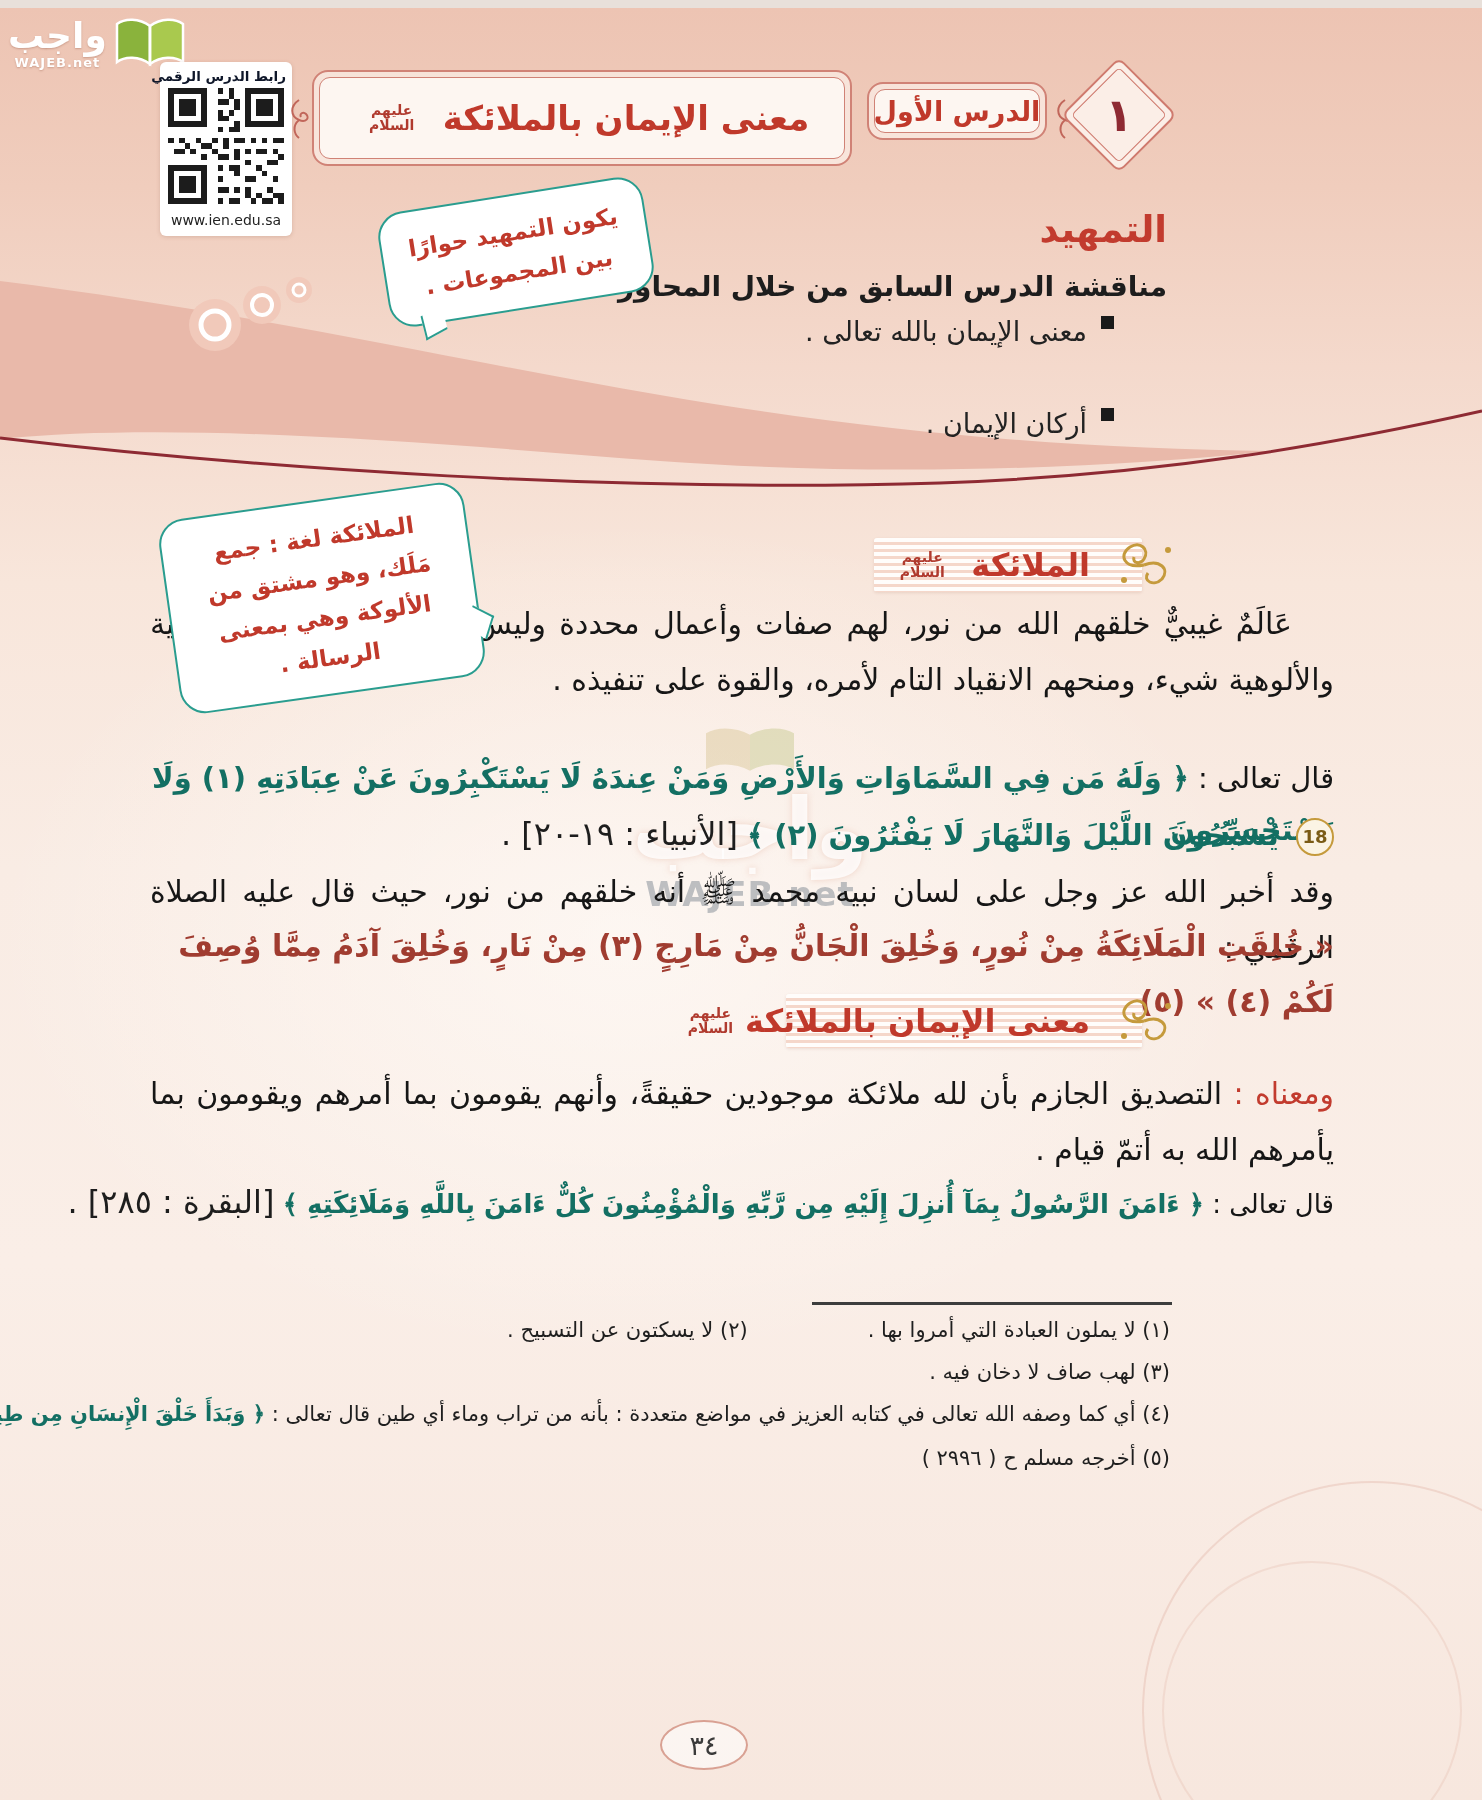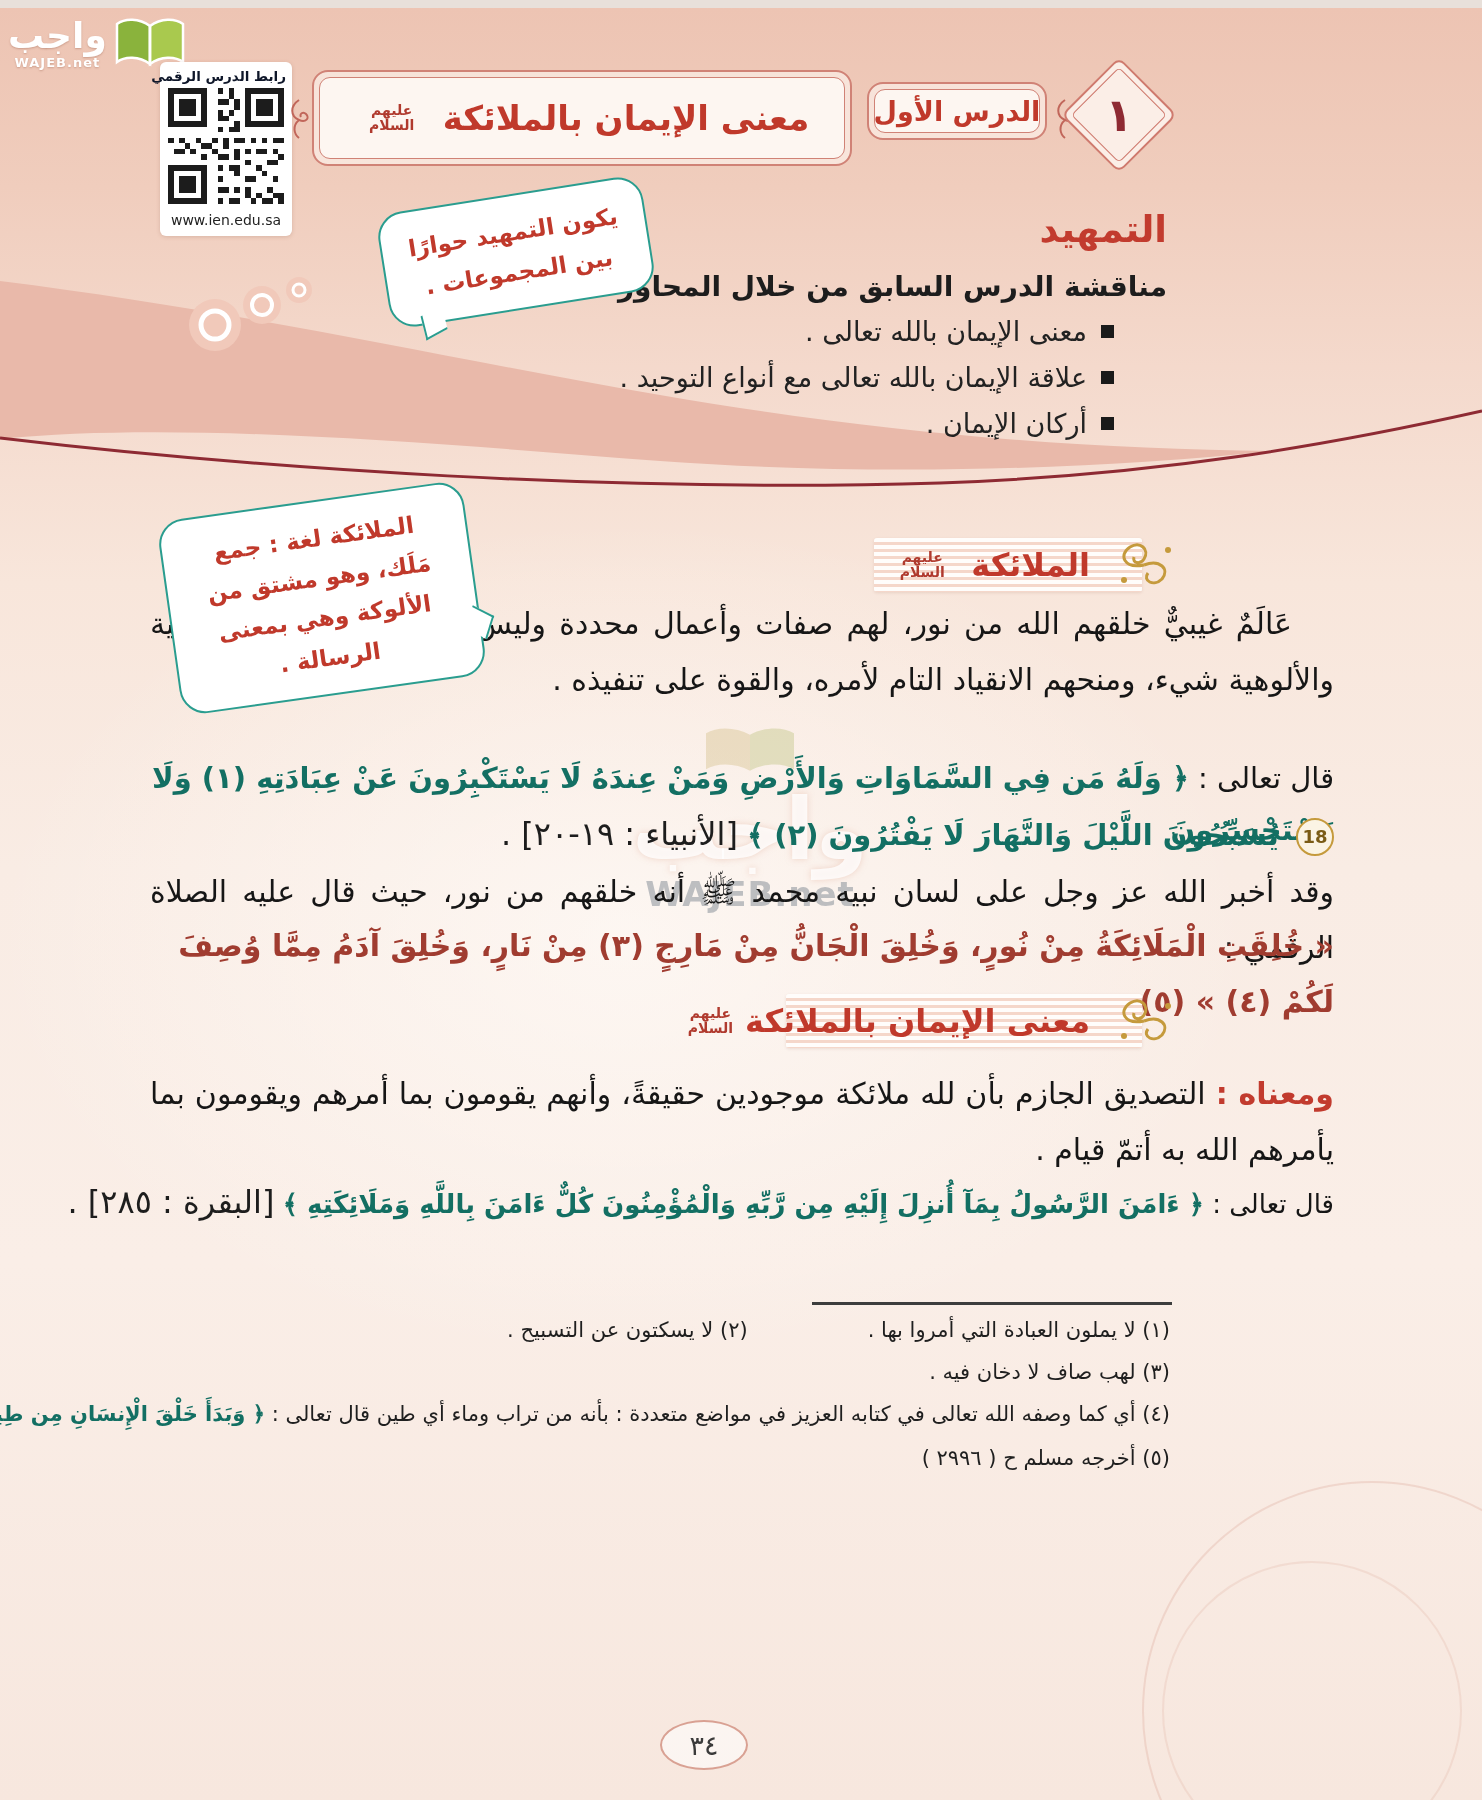--- a/index.html
+++ b/index.html
@@ -50,21 +50,21 @@
              border:2px solid #cf7a6e; background:#fbeee7; z-index:3; border-radius:8px; }
   .diamond-inner { position:absolute; inset:5px; border:1.5px solid #cf7a6e; border-radius:5px;
                    display:flex; align-items:center; justify-content:center; }
   .diamond-num { transform:rotate(-45deg); font-size:46px; font-weight:bold; color:#8e2a33; }
 
   .flourish { z-index:3; }
 
   
   .tamhid-heading { right:315px; top:200px; font-size:37px; font-weight:bold; color:#c23b2e; }
   .tamhid-intro { right:315px; top:262px; font-size:28px; font-weight:bold; color:#1d1d1d; white-space:nowrap; }
-  .bullet-row { right:368px; display:flex; align-items:center; gap:14px; font-size:27px; color:#222; white-space:nowrap; }
+  .bullet-row { right:368px; display:flex; align-items:flex-start; gap:14px; font-size:27px; color:#222; white-space:nowrap; }
   .bullet-sq { width:13px; height:13px; background:#1a1a1a; flex:0 0 auto; }
 
   
   .bubble { background:#fff; border:2.5px solid #2a9d8f; border-radius:26px; padding:16px 22px;
             color:#c0392b; font-size:23px; font-weight:bold; text-align:center; line-height:40px; z-index:3; }
   .bubble1 { left:382px; top:186px; width:268px; transform:rotate(-9deg); }
   .bubble1::after { content:""; position:absolute; left:28px; bottom:-13px; width:22px; height:22px;
             background:#fff; border-left:2.5px solid #2a9d8f; border-bottom:2.5px solid #2a9d8f;
             transform:rotate(-20deg) skew(-15deg); }
   .bubble2 { left:168px; top:492px; width:308px; transform:rotate(-8deg); }
@@ -87,21 +87,21 @@
             text-align:justify; z-index:2; }
   .indent { text-indent:42px; }
   .quran { color:#136f63; font-weight:bold; }
   .quran-line { right:148px; left:150px; font-size:29px; line-height:52px; z-index:2; color:#161616; }
   .q-right { text-align:right; }
   .verse-ref { color:#1d1d1d; font-size:32px; }
   .ayah-circle { display:inline-flex; width:38px; height:38px; border:2px solid #c59a3c; border-radius:50%;
                  align-items:center; justify-content:center; font-size:18px; font-weight:bold; color:#7a5c16;
                  background:#fbf4e4; vertical-align:middle; margin-left:8px; }
   .hadith { color:#a03c30; font-weight:bold; }
-  .meaning-label { color:#c23b2e; font-weight:bold; }
+  .meaning-label { color:#c23b2e; font-weight:normal; }
 
   
   .fn-rule { right:310px; top:1294px; width:360px; height:2.5px; background:#3d3d3d; z-index:2; }
   .fn { font-size:21px; color:#1f1f1f; white-space:nowrap; z-index:2; }
   .fn-row { right:312px; top:1310px; display:flex; gap:120px; }
   .fn-green { color:#136f63; font-weight:bold; }
 
   
   .page-num { left:660px; top:1712px; width:88px; height:50px; border:2px solid #d9a193; border-radius:50%;
               background:rgba(255,255,255,0.55); display:flex; align-items:center; justify-content:center;
@@ -184,24 +184,20 @@
     </div>
   </div>
 
   <div class="abs z2 tamhid-heading">التمهيد</div>
   <div class="abs z2 tamhid-intro">مناقشة الدرس السابق من خلال المحاور الآتية :</div>
 
   <div class="abs z2 bullet-row" style="top:308px;">
     <span class="bullet-sq"></span>
     <span>معنى الإيمان بالله تعالى .</span>
   </div>
-  <div class="abs z2 bullet-row" style="top:354px;">
-    <span class="bullet-sq"></span>
-    <span>علاقة الإيمان بالله تعالى مع أنواع التوحيد .</span>
-  </div>
   <div class="abs z2 bullet-row" style="top:400px;">
     <span class="bullet-sq"></span>
     <span>أركان الإيمان .</span>
   </div>
 
   <div class="abs bubble bubble1">يكون التمهيد حوارًا بين المجموعات .</div>
   <div class="abs bubble bubble2">الملائكة لغة : جمع مَلَك، وهو مشتق من الألوكة وهي بمعنى الرسالة .</div>
 
   <div class="abs section-bar bar1">
     <span class="bar-title">الملائكة</span>

